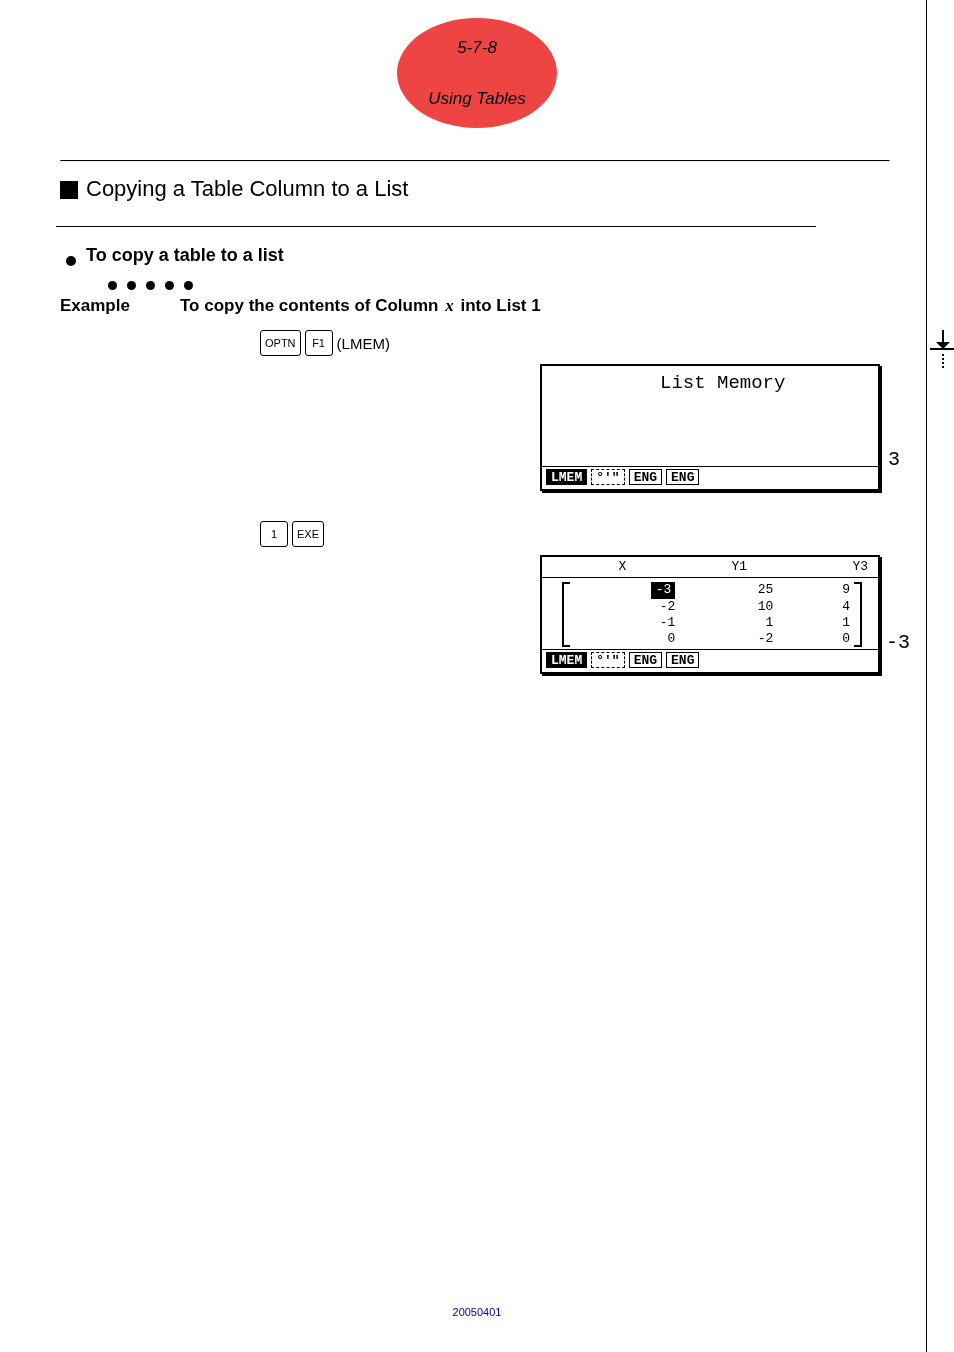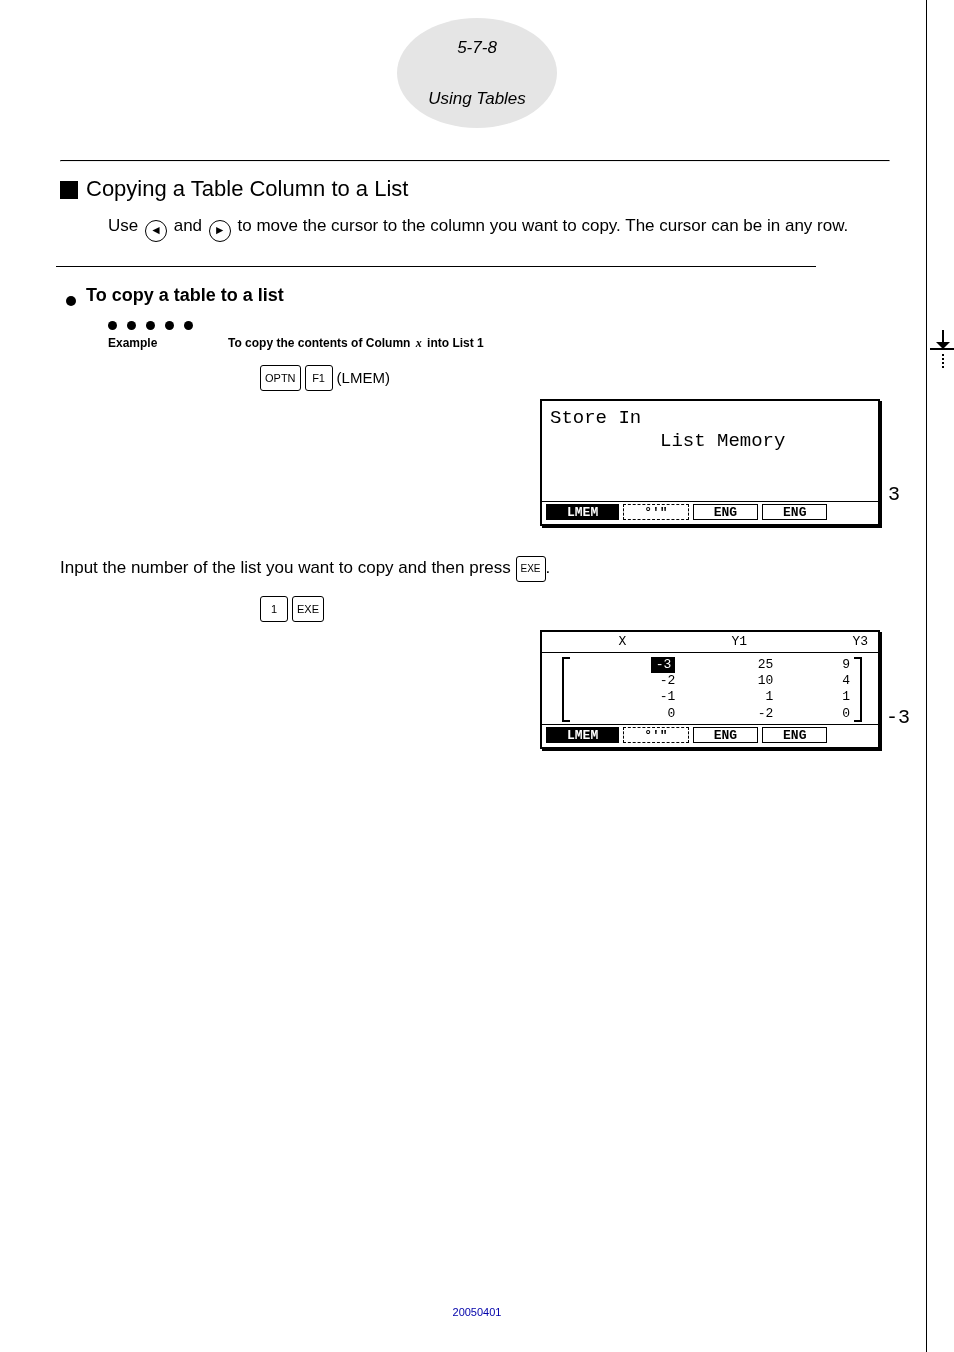--- a/index.html
+++ b/index.html
@@ -8,21 +8,21 @@
 
   
   .header-badge {
     position: absolute;
     top: 18px;
     left: 50%;
     transform: translateX(-50%);
     width: 160px;
     height: 110px;
     border-radius: 50%;
-    background: #e5e5e5;
+    background: #ef4444;
     display: flex;
     flex-direction: column;
     align-items: center;
     justify-content: center;
     gap: 29px;
   }
   .header-badge .num { font-style: italic; font-size: 17px; }
   .header-badge .txt { font-style: italic; font-size: 17px; margin-top: 2px; }
 
   
@@ -103,22 +103,21 @@
     margin-bottom: 2px;
   }
   .dots-row .d {
     display: inline-block;
     width: 9px; height: 9px; background: #000; border-radius: 50%;
     margin-right: 10px;
   }
 
   .example-row {
     display: flex;
-    margin-left: 48px;
-    font-size: 12px;
+    font-size: 17px;
     margin-bottom: 14px;
   }
   .example-row .lbl { font-weight: bold; width: 120px; flex: 0 0 120px; }
   .example-row .txt { font-weight: bold; }
   .ital-x { font-style: italic; font-family: "Times New Roman", serif; padding: 0 2px; }
 
   .keyseq {
     margin-left: 200px;
     font-size: 15px;
     display: flex;
@@ -172,21 +171,21 @@
   .softkey-bar {
     display: flex;
     gap: 4px;
     padding: 2px 4px 4px 4px;
     border-top: 1px solid #000;
   }
   .softkey {
     font-family: "Courier New", monospace;
     font-size: 13px;
     font-weight: bold;
-    padding: 0 20px;
+    padding: 0 4px;
     height: 16px;
     line-height: 15px;
     position: relative;
     background: #fff;
     border: 1px solid #000;
   }
   .softkey.inv {
     background: #000;
     color: #fff;
     border: 1px solid #000;
@@ -283,23 +282,20 @@
 
 <div class="page">
 
   <hr class="rule">
 
   <div class="section-title">
     <div class="black-square"></div>
     <h2>Copying a Table Column to a List</h2>
   </div>
 
-  <p class="para">
-    <span>Use </span><span class="key-icon">◄</span><span> and </span><span class="key-icon">►</span><span> to move the cursor to the column you want to copy. The cursor can be in any row.</span>
-  </p>
 
   <div class="thin-rule" style="position:static;width:760px;height:1px;margin:24px 0 0 -4px;"></div>
 
   <div class="sub-title">
     <div class="bullet-dot"></div>
     <h3>To copy a table to a list</h3>
   </div>
 
   <div class="dots-row">
     <span class="d"></span><span class="d"></span><span class="d"></span><span class="d"></span><span class="d"></span>
@@ -314,37 +310,33 @@
 
   <div class="keyseq">
     <span class="key-btn">OPTN</span>
     <span class="key-btn">F1</span>
     <span class="key-func">(LMEM)</span>
   </div>
 
   <div class="screen-row">
     <div class="calc-screen">
       <div class="calc-screen-inner">
-        <div>Store In</div>
         <div style="padding-left:110px;">List Memory</div>
         <div style="height:6px;"></div>
       </div>
       <div class="softkey-bar">
         <span class="softkey inv">LMEM</span>
         <span class="softkey dotted">°'"</span>
         <span class="softkey">ENG</span>
         <span class="softkey line-over">ENG</span>
       </div>
       <div class="rt-val" style="bottom:18px;">3</div>
     </div>
   </div>
 
-  <p class="instr">
-    <span>Input the number of the list you want to copy and then press </span><span class="key-btn" style="height:16px;font-size:10px;">EXE</span><span>.</span>
-  </p>
 
   <div class="keyseq">
     <span class="key-btn">1</span>
     <span class="key-btn">EXE</span>
   </div>
 
   <div class="screen-row">
     <div class="calc-screen">
       <div class="calc-screen-inner" style="min-height:auto;padding:2px 0 2px 0;">
         <table class="tbl">

